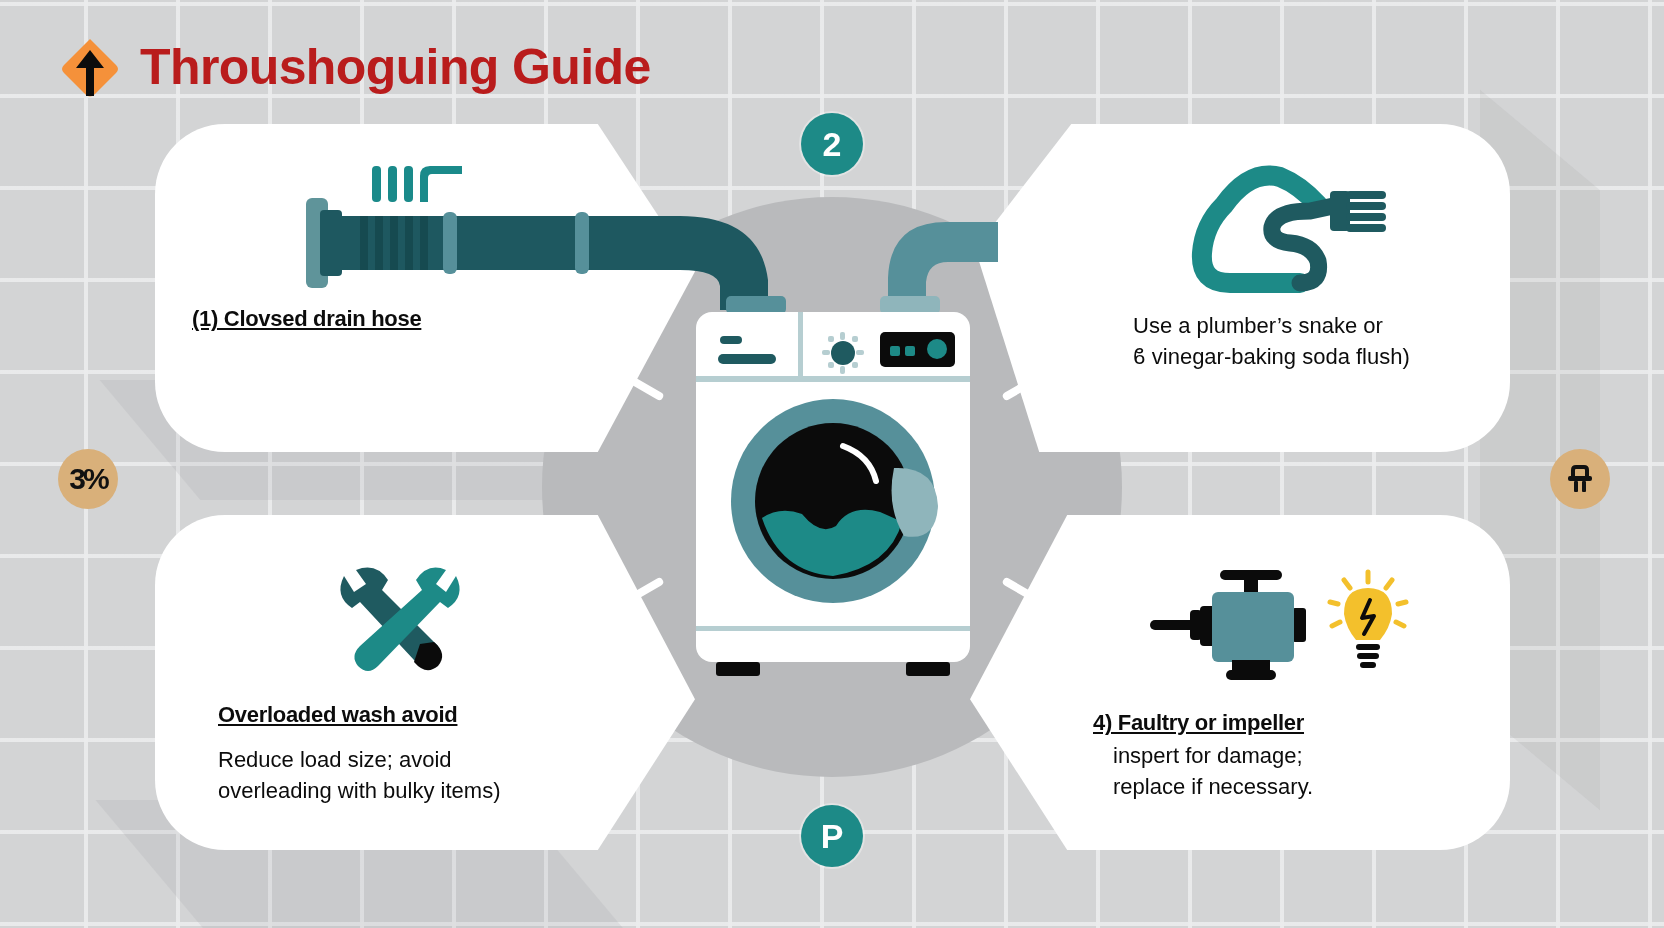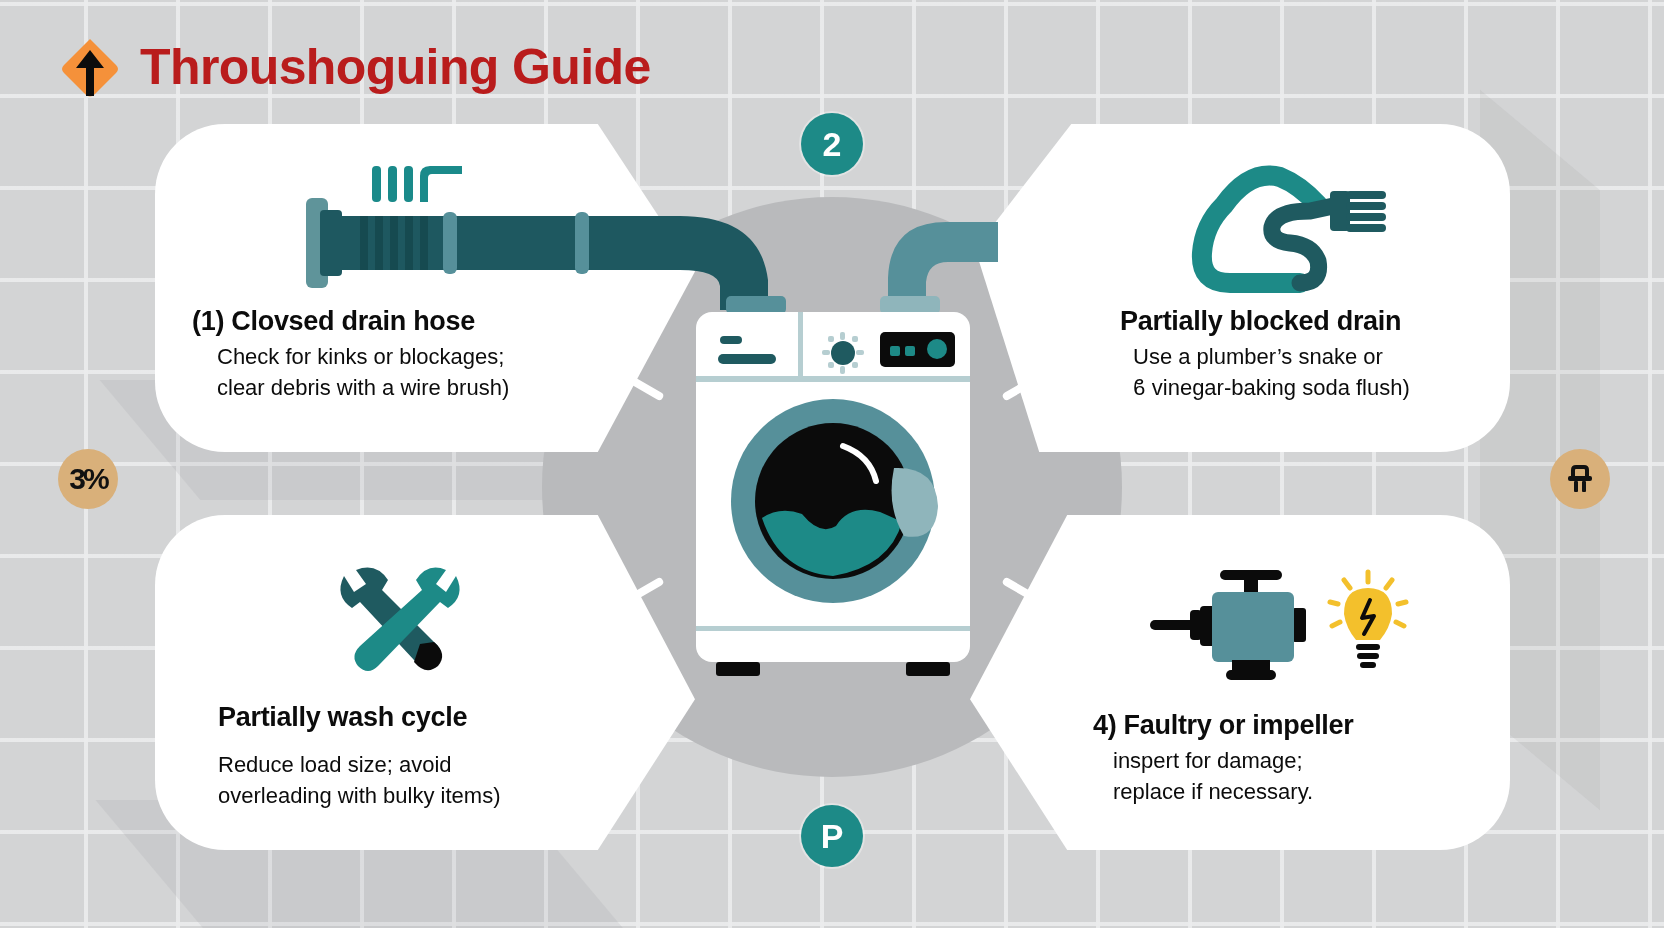--- a/index.html
+++ b/index.html
@@ -8,21 +8,21 @@
     background-color:#d3d4d5;
     background-image:
       linear-gradient(to right, rgba(235,236,237,0.9) 0 4px, transparent 4px),
       linear-gradient(to bottom, rgba(235,236,237,0.9) 0 4px, transparent 4px);
     background-size:92px 92px;background-position:-8px 2px;}
   .abs{position:absolute;}
   .shadow-band{position:absolute;background:rgba(150,152,155,0.30);}
   .center-disc{position:absolute;left:542px;top:197px;width:580px;height:580px;border-radius:50%;background:#b9babc;}
   .card{position:absolute;background:#fff;}
   .card-text{position:absolute;color:#0c0c0c;}
-  .card-title{font-weight:700;font-size:27px;letter-spacing:-0.3px;white-space:nowrap;}
+  .card-title{font-weight:700;font-size:22px;letter-spacing:-0.3px;white-space:nowrap;text-decoration:underline;}
   .card-body{font-size:22px;line-height:31px;white-space:pre-line;}
   .badge{position:absolute;border-radius:50%;display:flex;align-items:center;justify-content:center;font-weight:700;}
   .badge.teal{background:#1d8a87;color:#fff;width:62px;height:62px;font-size:34px;box-shadow:0 0 0 2px rgba(255,255,255,0.35);}
   .badge.tan{background:#d9b07a;color:#111;width:60px;height:60px;font-size:30px;}
   .spoke{position:absolute;width:80px;height:8px;background:#fff;border-radius:4px;}
   .title{position:absolute;left:140px;top:38px;font-size:50px;font-weight:700;color:#b91c1c;letter-spacing:-0.6px;white-space:nowrap;}
 </style>
 </head>
 <body>
 
@@ -155,30 +155,27 @@
   </g>
   <path d="M218 20 Q242 20 242 46 Q240 60 230 72 L206 72 Q196 60 194 46 Q194 20 218 20 Z" fill="#f3c02c"></path>
   <path d="M220 32 L212 50 L224 48 L214 66" fill="none" stroke="#0b0b0b" stroke-width="4" stroke-linecap="round" stroke-linejoin="round"></path>
   <rect x="206" y="76" width="24" height="6" rx="3" fill="#0b0b0b"></rect>
   <rect x="207" y="85" width="22" height="6" rx="3" fill="#0b0b0b"></rect>
   <rect x="210" y="94" width="16" height="6" rx="3" fill="#0b0b0b"></rect>
 </svg>
 
 <div class="card-text" style="left:192px;top:306px;">
   <div class="card-title">(1) Clovsed drain hose</div>
-  <div class="card-body" style="margin-left:25px;margin-top:4px;">Check for kinks or blockages;
-clear debris with a wire brush)</div>
 </div>
 <div class="card-text" style="left:1120px;top:306px;">
-  <div class="card-title">Partially blocked drain</div>
   <div class="card-body" style="margin-left:13px;margin-top:4px;">Use a plumber’s snake or
 ϐ vinegar-baking soda flush)</div>
 </div>
 <div class="card-text" style="left:218px;top:702px;">
-  <div class="card-title">Partially wash cycle</div>
+  <div class="card-title">Overloaded wash avoid</div>
   <div class="card-body" style="margin-top:16px;">Reduce load size; avoid
 overleading with bulky items)</div>
 </div>
 <div class="card-text" style="left:1093px;top:710px;">
   <div class="card-title">4) Faultry or impeller</div>
   <div class="card-body" style="margin-left:20px;margin-top:4px;">inspert for damage;
 replace if necessary.</div>
 </div>
 
 <div class="badge teal" style="left:801px;top:113px;">

